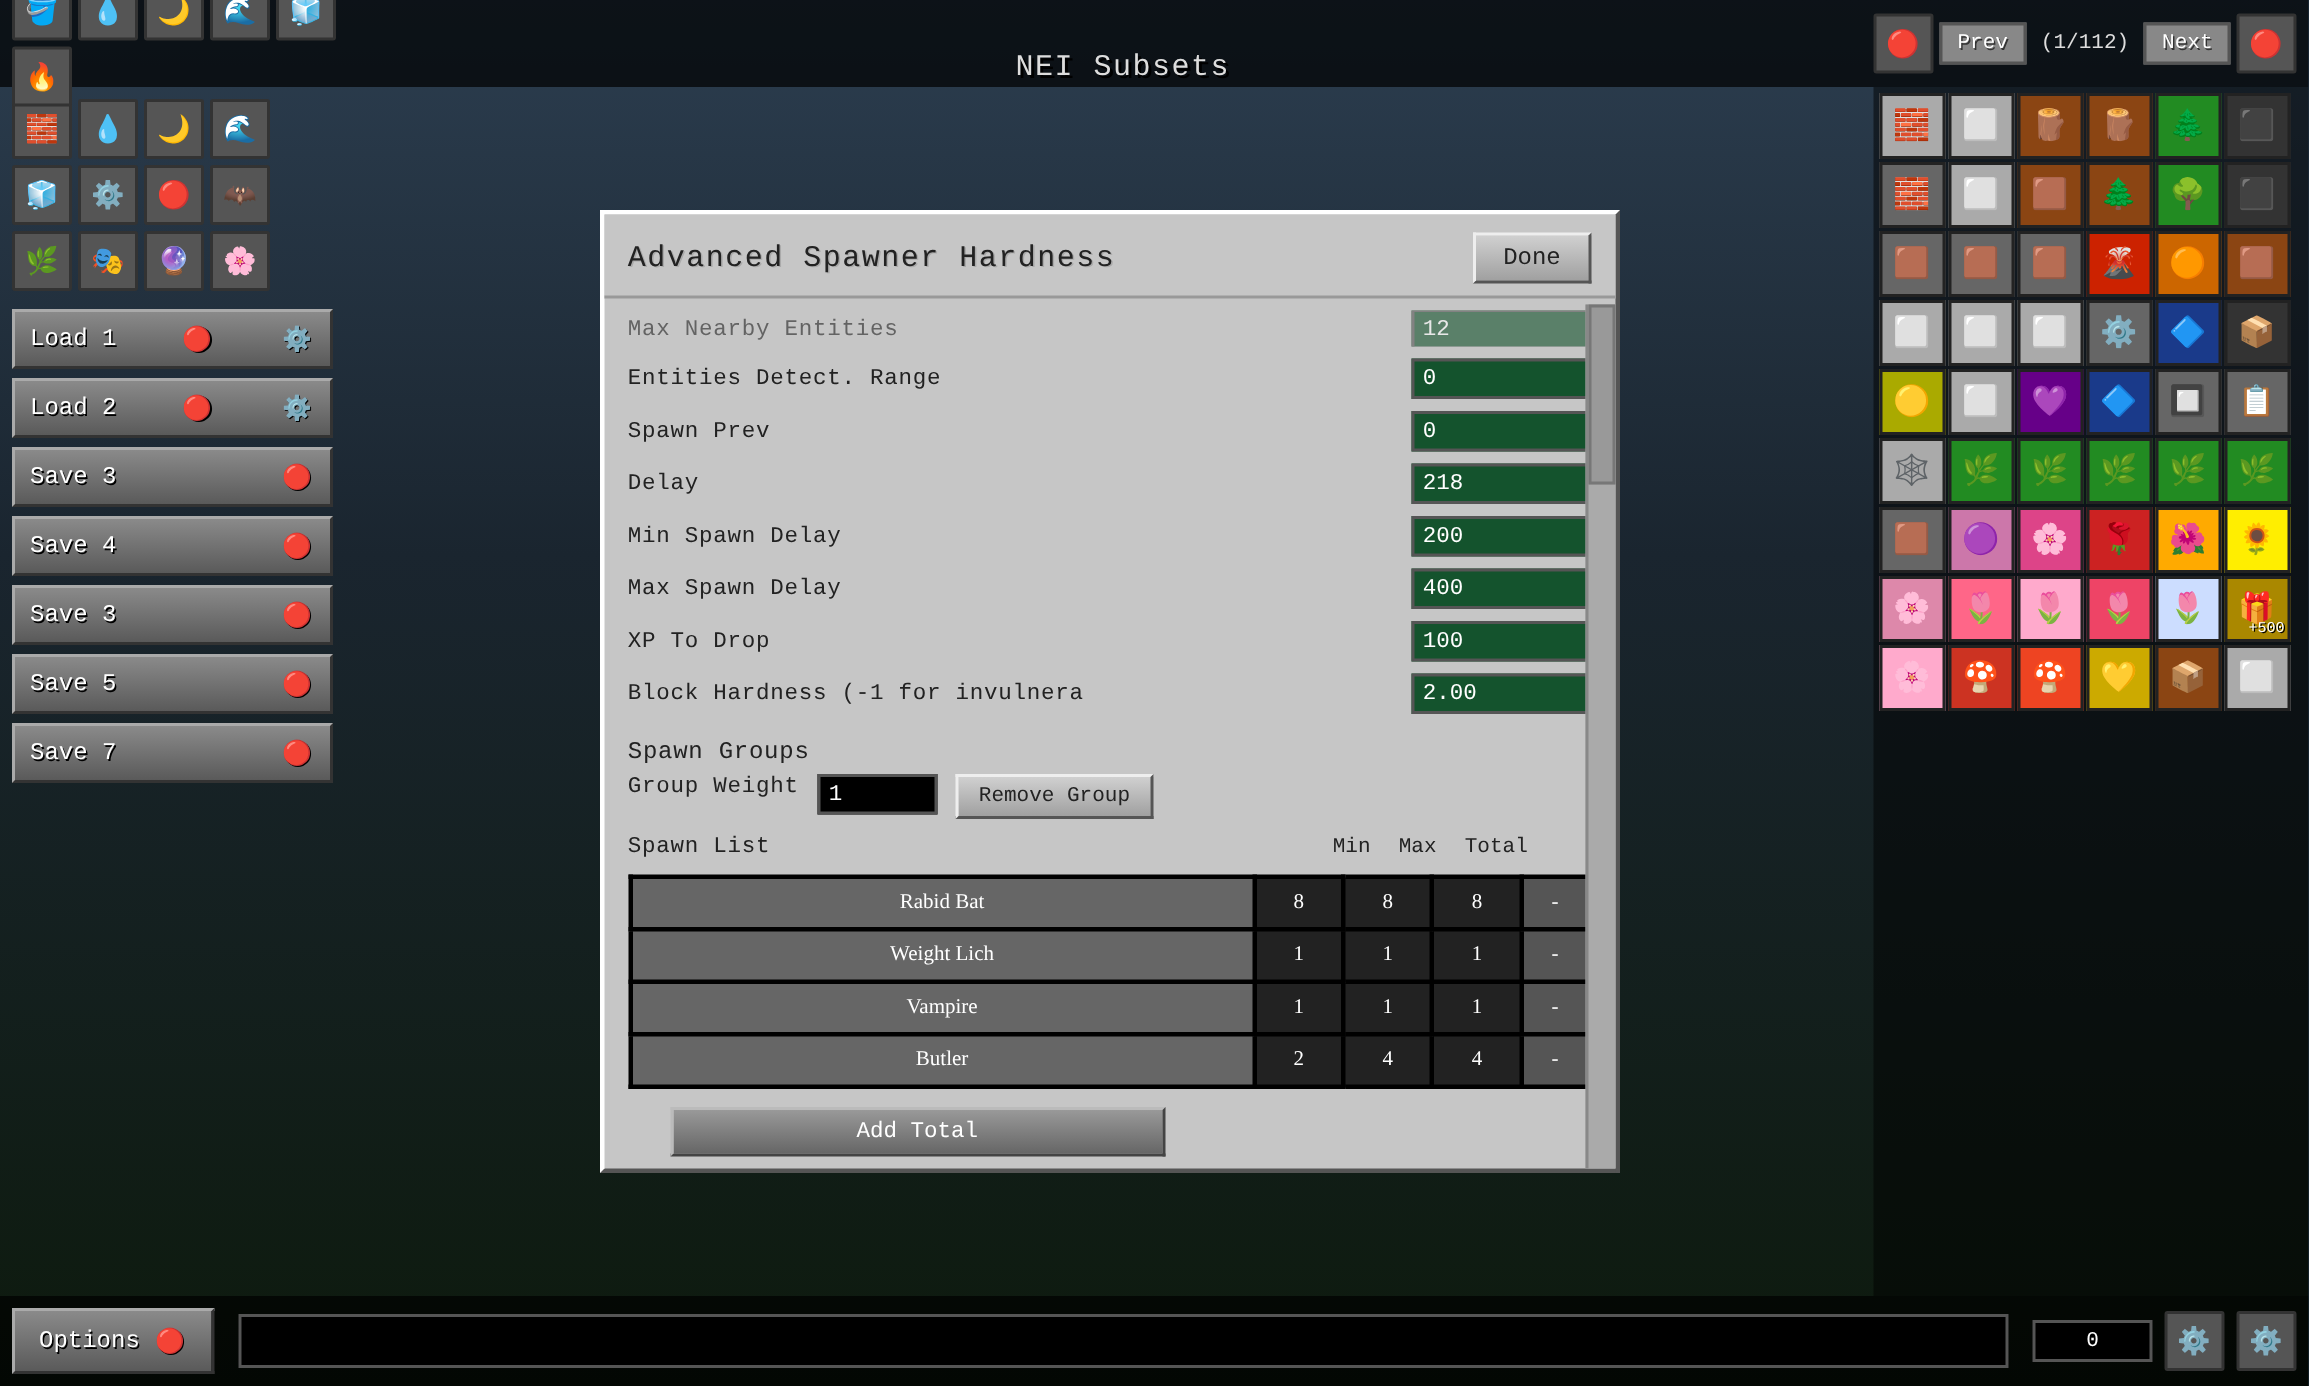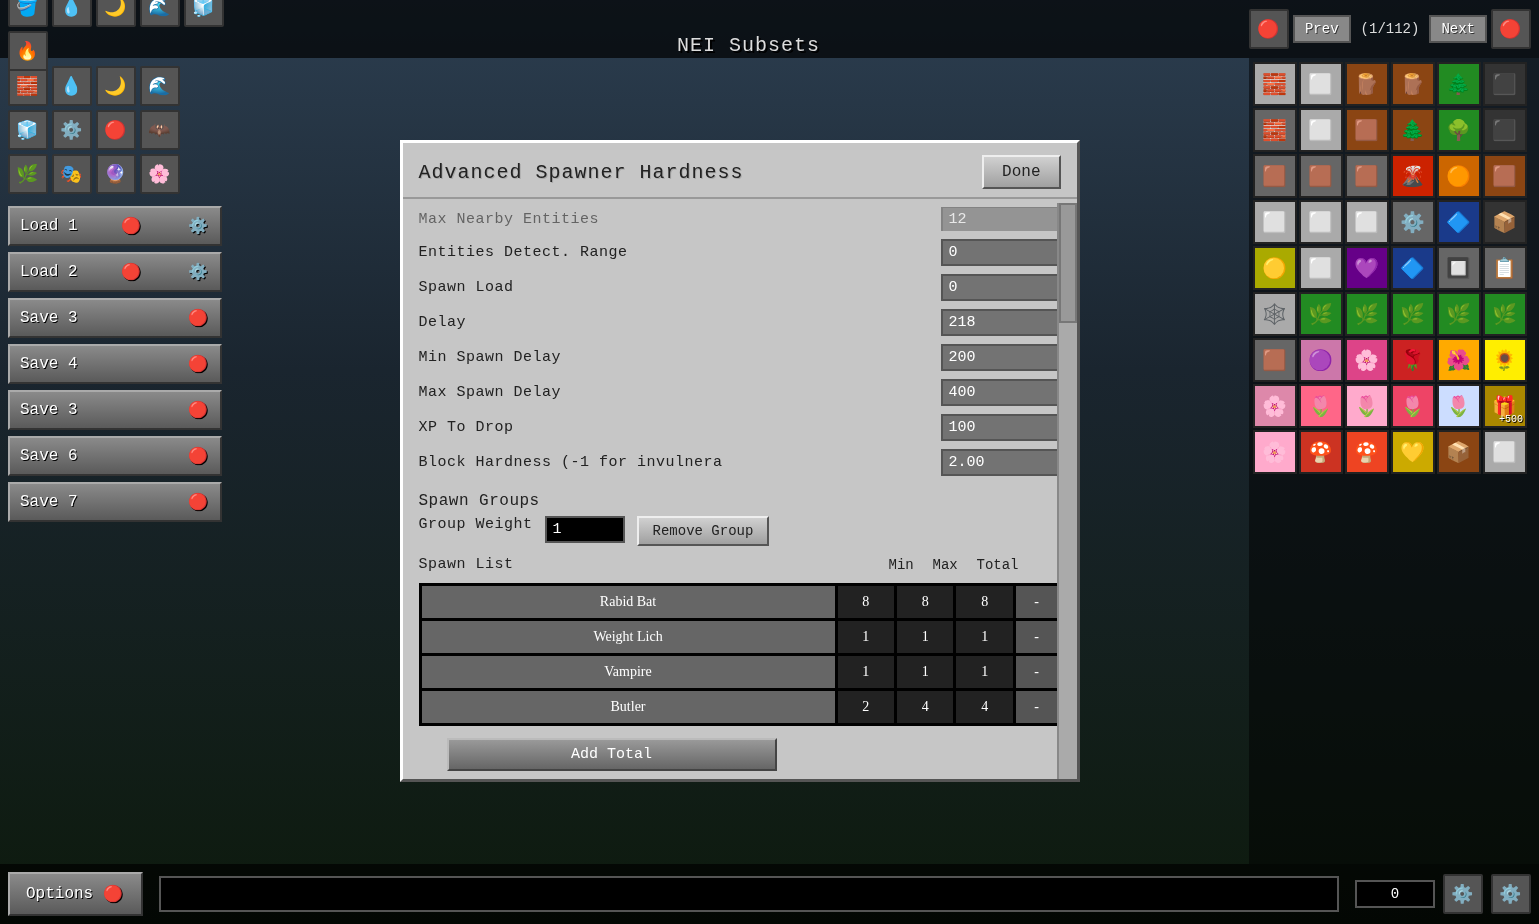--- a/index.html
+++ b/index.html
@@ -309,21 +309,21 @@
     }
 
     .field-label {
       font-family: 'Courier New', monospace;
       font-size: 15px;
       color: #222;
       letter-spacing: 0.5px;
     }
 
     .field-input {
-      background: #737373;
+      background: #14532d;
       color: #fff;
       border: 2px solid #555;
       font-family: 'Courier New', monospace;
       font-size: 15px;
       padding: 3px 6px;
       width: 120px;
       text-align: left;
     }
 
     .section-title {
@@ -500,21 +500,21 @@
   </button>
   <button class="mc-btn">
     <span>Save 4</span>
     <span class="mc-btn-icon">🔴</span>
   </button>
   <button class="mc-btn">
     <span>Save 3</span>
     <span class="mc-btn-icon">🔴</span>
   </button>
   <button class="mc-btn">
-    <span>Save 6</span>
+    <span>Save 5</span>
     <span class="mc-btn-icon">🔴</span>
   </button>
   <button class="mc-btn">
     <span>Save 7</span>
     <span class="mc-btn-icon">🔴</span>
   </button>
 </div>
 
 <div class="right-sidebar">
 
@@ -715,21 +715,21 @@
         <span class="field-label">Max Nearby Entities</span>
         <input class="field-input" type="text" value="12" style="">
       </div>
 
       <div class="field-row">
         <span class="field-label">Entities Detect. Range</span>
         <input class="field-input" type="text" value="0" style="">
       </div>
 
       <div class="field-row">
-        <span class="field-label">Spawn Load</span>
+        <span class="field-label">Spawn Prev</span>
         <input class="field-input" type="text" value="0" style="">
       </div>
 
       <div class="field-row">
         <span class="field-label">Delay</span>
         <input class="field-input" type="text" value="218" style="">
       </div>
 
       <div class="field-row">
         <span class="field-label">Min Spawn Delay</span>

